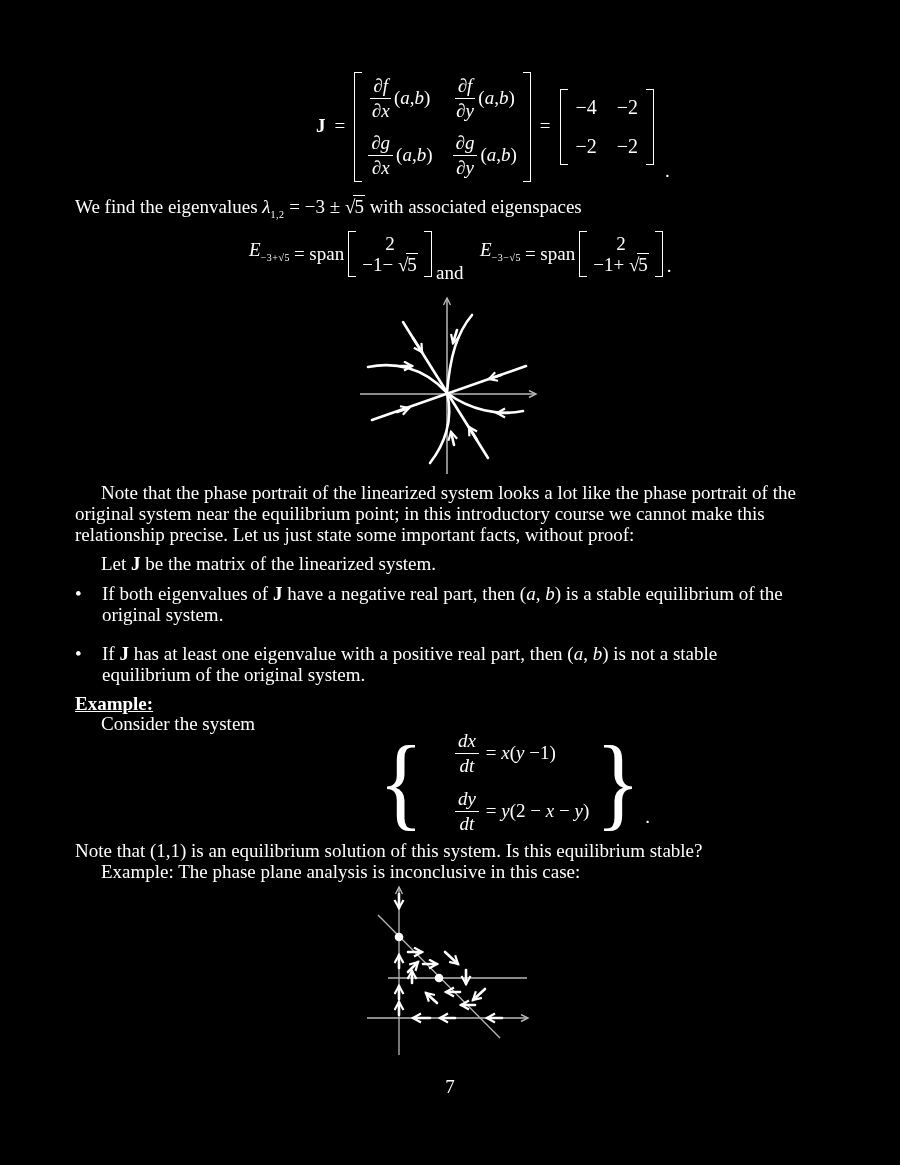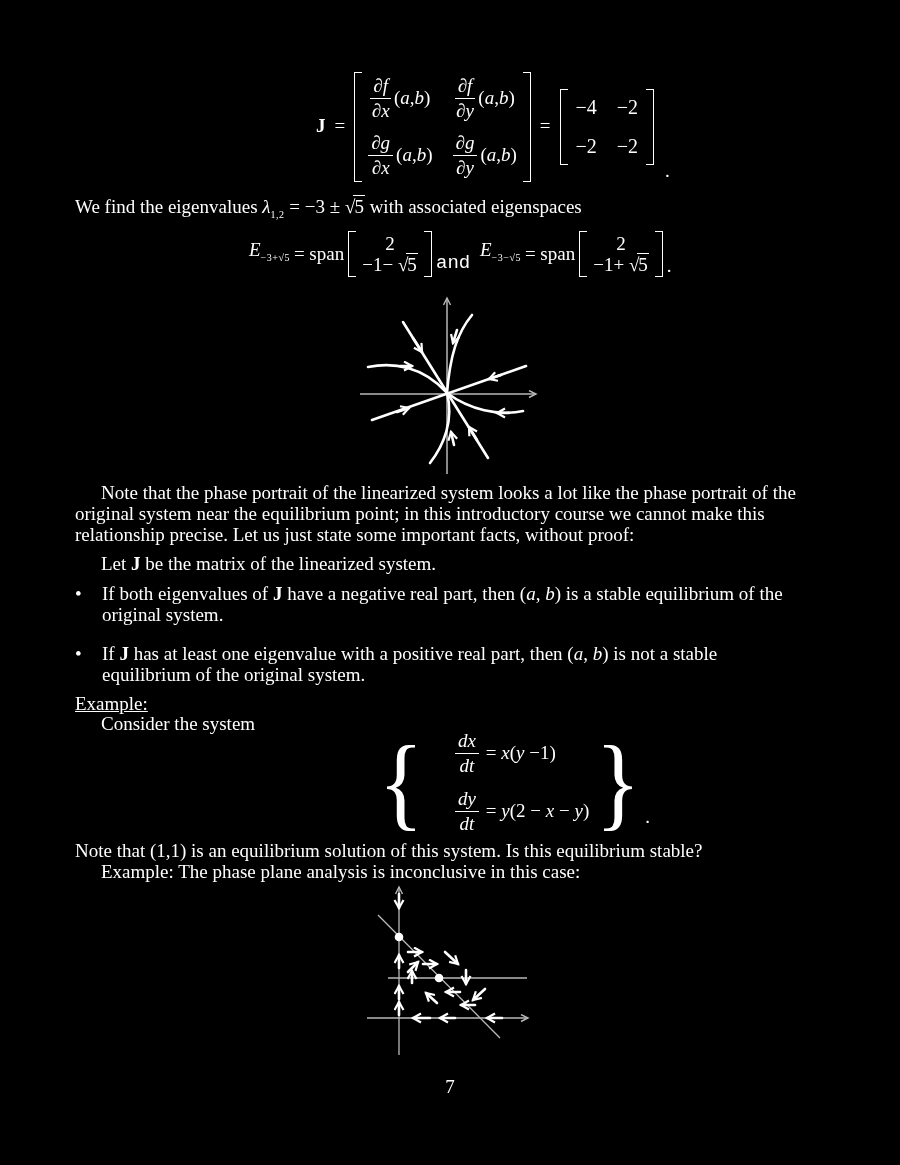--- a/index.html
+++ b/index.html
@@ -26,30 +26,30 @@
   .grid2{display:grid; grid-template-columns:auto auto; align-items:center; justify-items:center;}
   .jac{left:316px; top:72px; display:flex; align-items:center; gap:9px;}
   .jac .jgrid{column-gap:20px; row-gap:12px; padding:4px 0;}
   .jac .cell{display:flex; align-items:center; gap:3px;}
   .jac .ngrid{column-gap:20px; row-gap:18px; padding:8px 2px; font-size:20px;}
   .jac .period{align-self:flex-end; margin-left:2px;}
   .evrow{left:0; top:229px; width:900px; height:60px;}
   .es{position:absolute; display:flex; align-items:center; gap:4px;}
   .es .cvec{display:flex; flex-direction:column; align-items:center; line-height:21px; padding:2px 0;}
   .es .period{align-self:flex-end;}
-  .and{position:absolute; left:436px; top:24px;font-family:Liberation Mono, monospace;}
+  .and{position:absolute; left:436px; top:34px;}
   
   .fig{left:0; top:0;}
   
   .para{left:75px; width:762px;}
   .indent{text-indent:26px;}
   .bullet{left:75px; width:730px; display:flex;}
   .bullet .dot{width:27px; flex:0 0 27px;}
   .bullet .btext{flex:1;}
-  .underline{text-decoration:underline;}
+  .underline{text-decoration:underline;font-weight:bold;}
   .sysblock{left:376px; top:731px; display:flex; align-items:center;}
   .brace{font-size:104px; line-height:0.85; font-weight:400; transform:scaleX(0.9);}
   .sysrows{display:flex; flex-direction:column; gap:13px; margin:0 4px;}
   .sysrow{display:flex; align-items:center; gap:7px;margin-left:25px;}
   .sys-period{align-self:flex-end; margin-left:2px; margin-bottom:6px;}
   .pagenum{left:0; top:1077px; width:900px; text-align:center;}
 </style>
 </head>
 <body>
 

